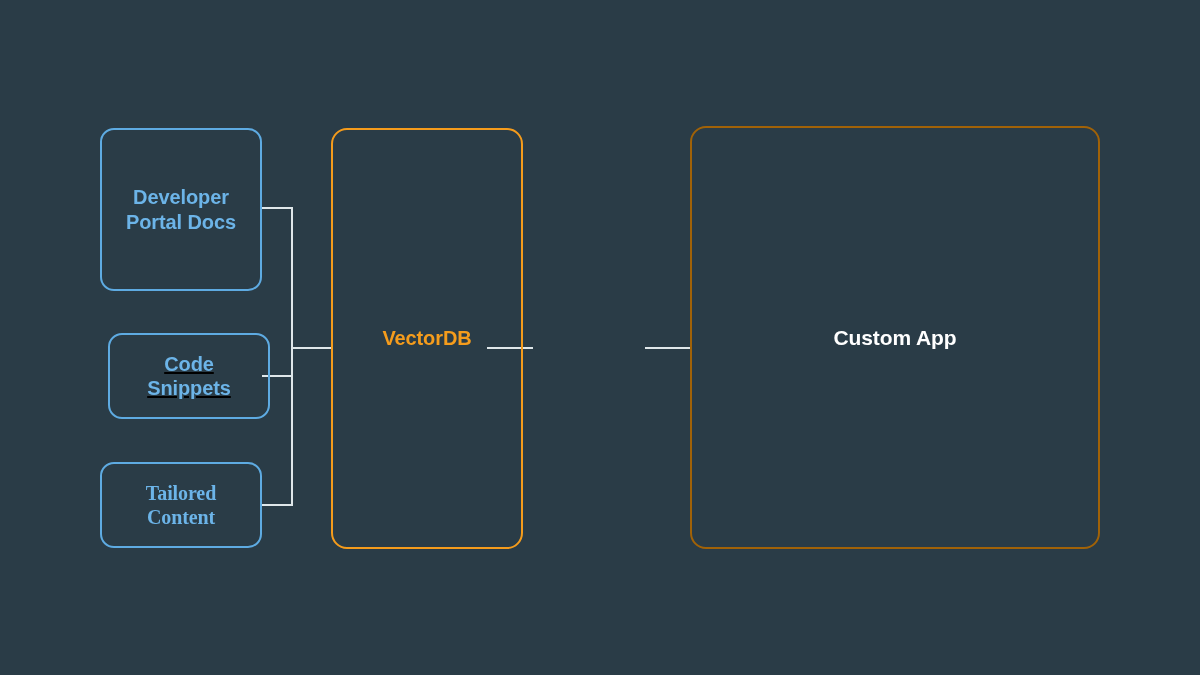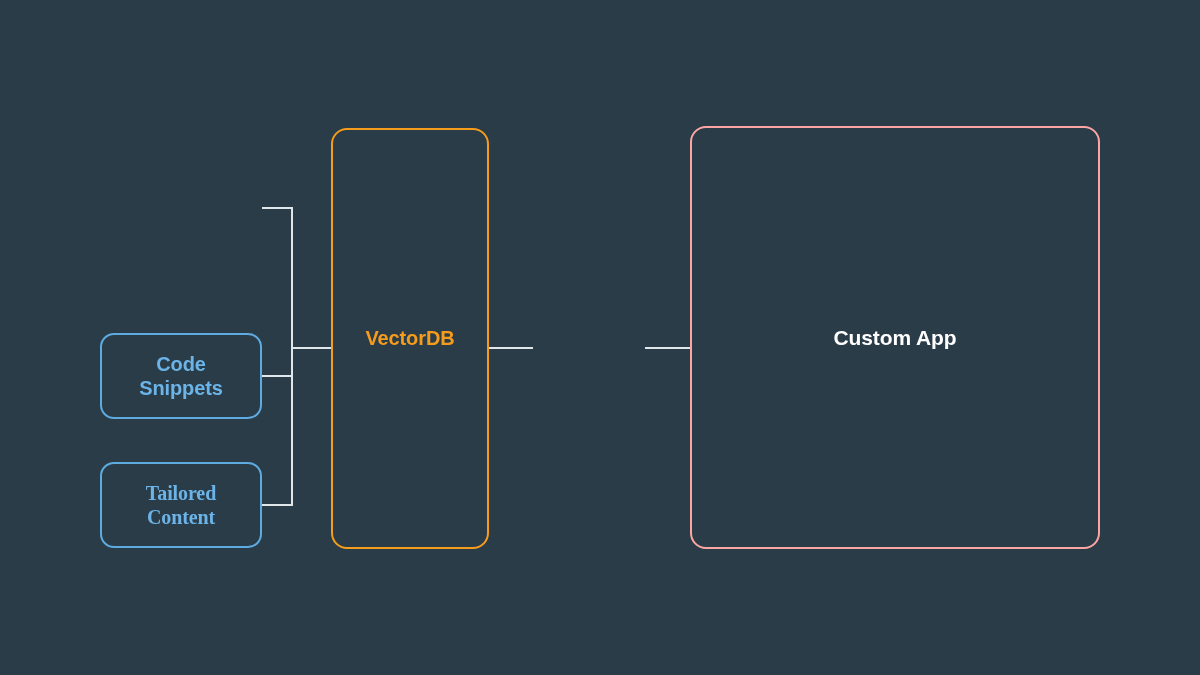--- a/index.html
+++ b/index.html
@@ -33,43 +33,43 @@
   
   .src {
     border: 2.5px solid #5eabe2;
     border-radius: 14px;
   }
   .src .label {
     color: #6cb4e8;
     font-size: 20px;
   }
   #node-developer-portal-docs { left: 100px; top: 128px; width: 162px; height: 163px; }
-  #node-code-snippets        { left: 100px; top: 333px; width: 162px; height: 86px;  }
+  #node-code-snippets        { left: 108px; top: 333px; width: 162px; height: 86px; text-decoration: underline;  }
   #node-tailored-content     { left: 100px; top: 462px; width: 162px; height: 86px; font-family: Liberation Serif, serif;  }
 
   
   #node-vectordb {
-    left: 331px; top: 128px; width: 158px; height: 421px;
+    left: 331px; top: 128px; width: 192px; height: 421px;
     border: 2.5px solid #f59c1c;
     border-radius: 16px;
   }
   #node-vectordb .label { color: #f59c1c; font-size: 20px; }
 
   
   #node-ai-service-layer {
     left: 531px; top: 128px; width: 116px; height: 421px;
     border: 2.5px solid #ee21ce;
     border-radius: 16px;
   }
   #node-ai-service-layer .label { color: #ee21ce; font-size: 20px; }
 
   
   #node-custom-app {
     left: 690px; top: 126px; width: 410px; height: 423px;
-    border: 2px solid #fca5a5;
+    border: 2px solid #a16207;
     border-radius: 16px;
   }
   #node-custom-app .label { color: #ffffff; font-size: 21px; }
 
   
   .conn {
     position: absolute;
     background: #dfe7ea;
   }
   .h { height: 2px; }
@@ -87,20 +87,24 @@
   <div class="conn h" style="left:262px; top:504px; width:31px;"></div>
 
   <div class="conn v" style="left:291px; top:207px; height:299px;"></div>
 
   <div class="conn h" style="left:291px; top:347px; width:42px;"></div>
 
   <div class="conn h" style="left:487px; top:347px; width:46px;"></div>
 
   <div class="conn h" style="left:645px; top:347px; width:47px;"></div>
 
+  <div class="node src" id="node-developer-portal-docs">
+    <span class="label">Developer
+Portal Docs</span>
+  </div>
 
   <div class="node src" id="node-code-snippets">
     <span class="label">Code
 Snippets</span>
   </div>
 
   <div class="node src" id="node-tailored-content">
     <span class="label">Tailored
 Content</span>
   </div>

